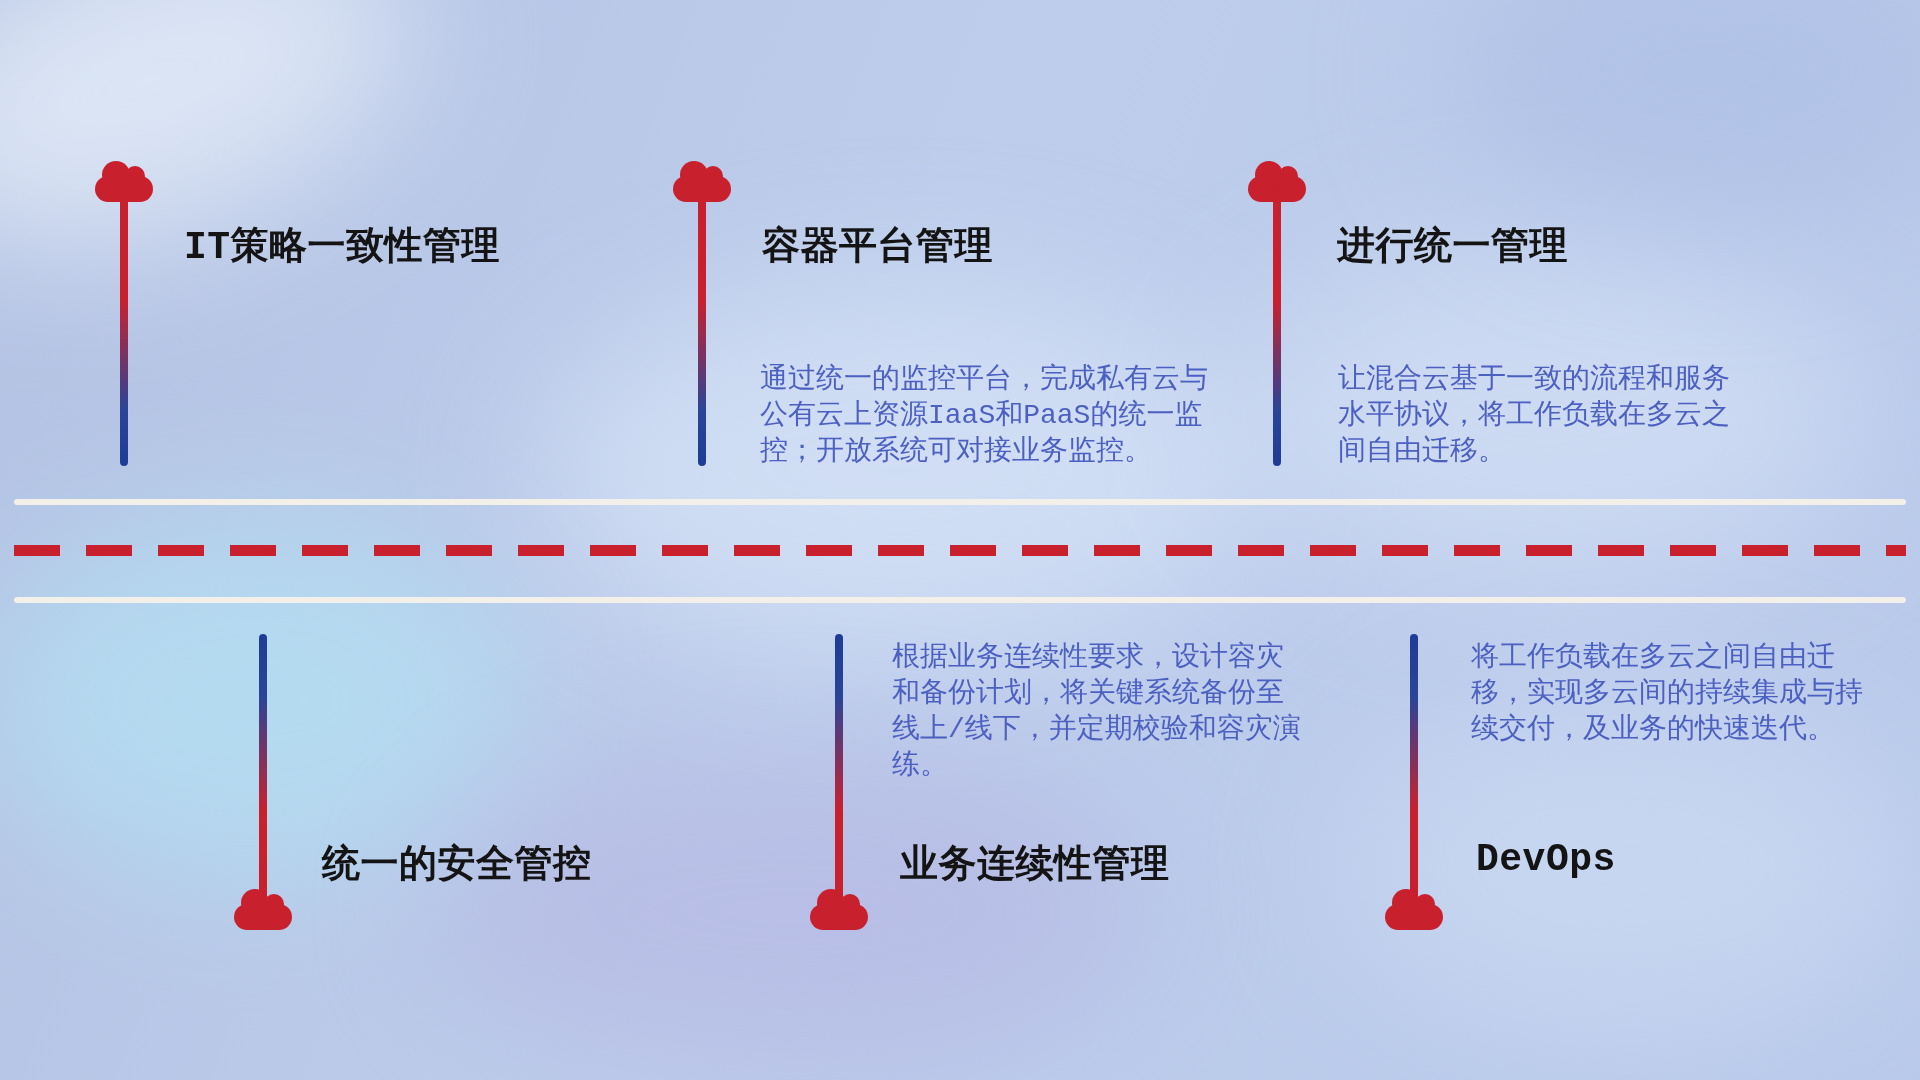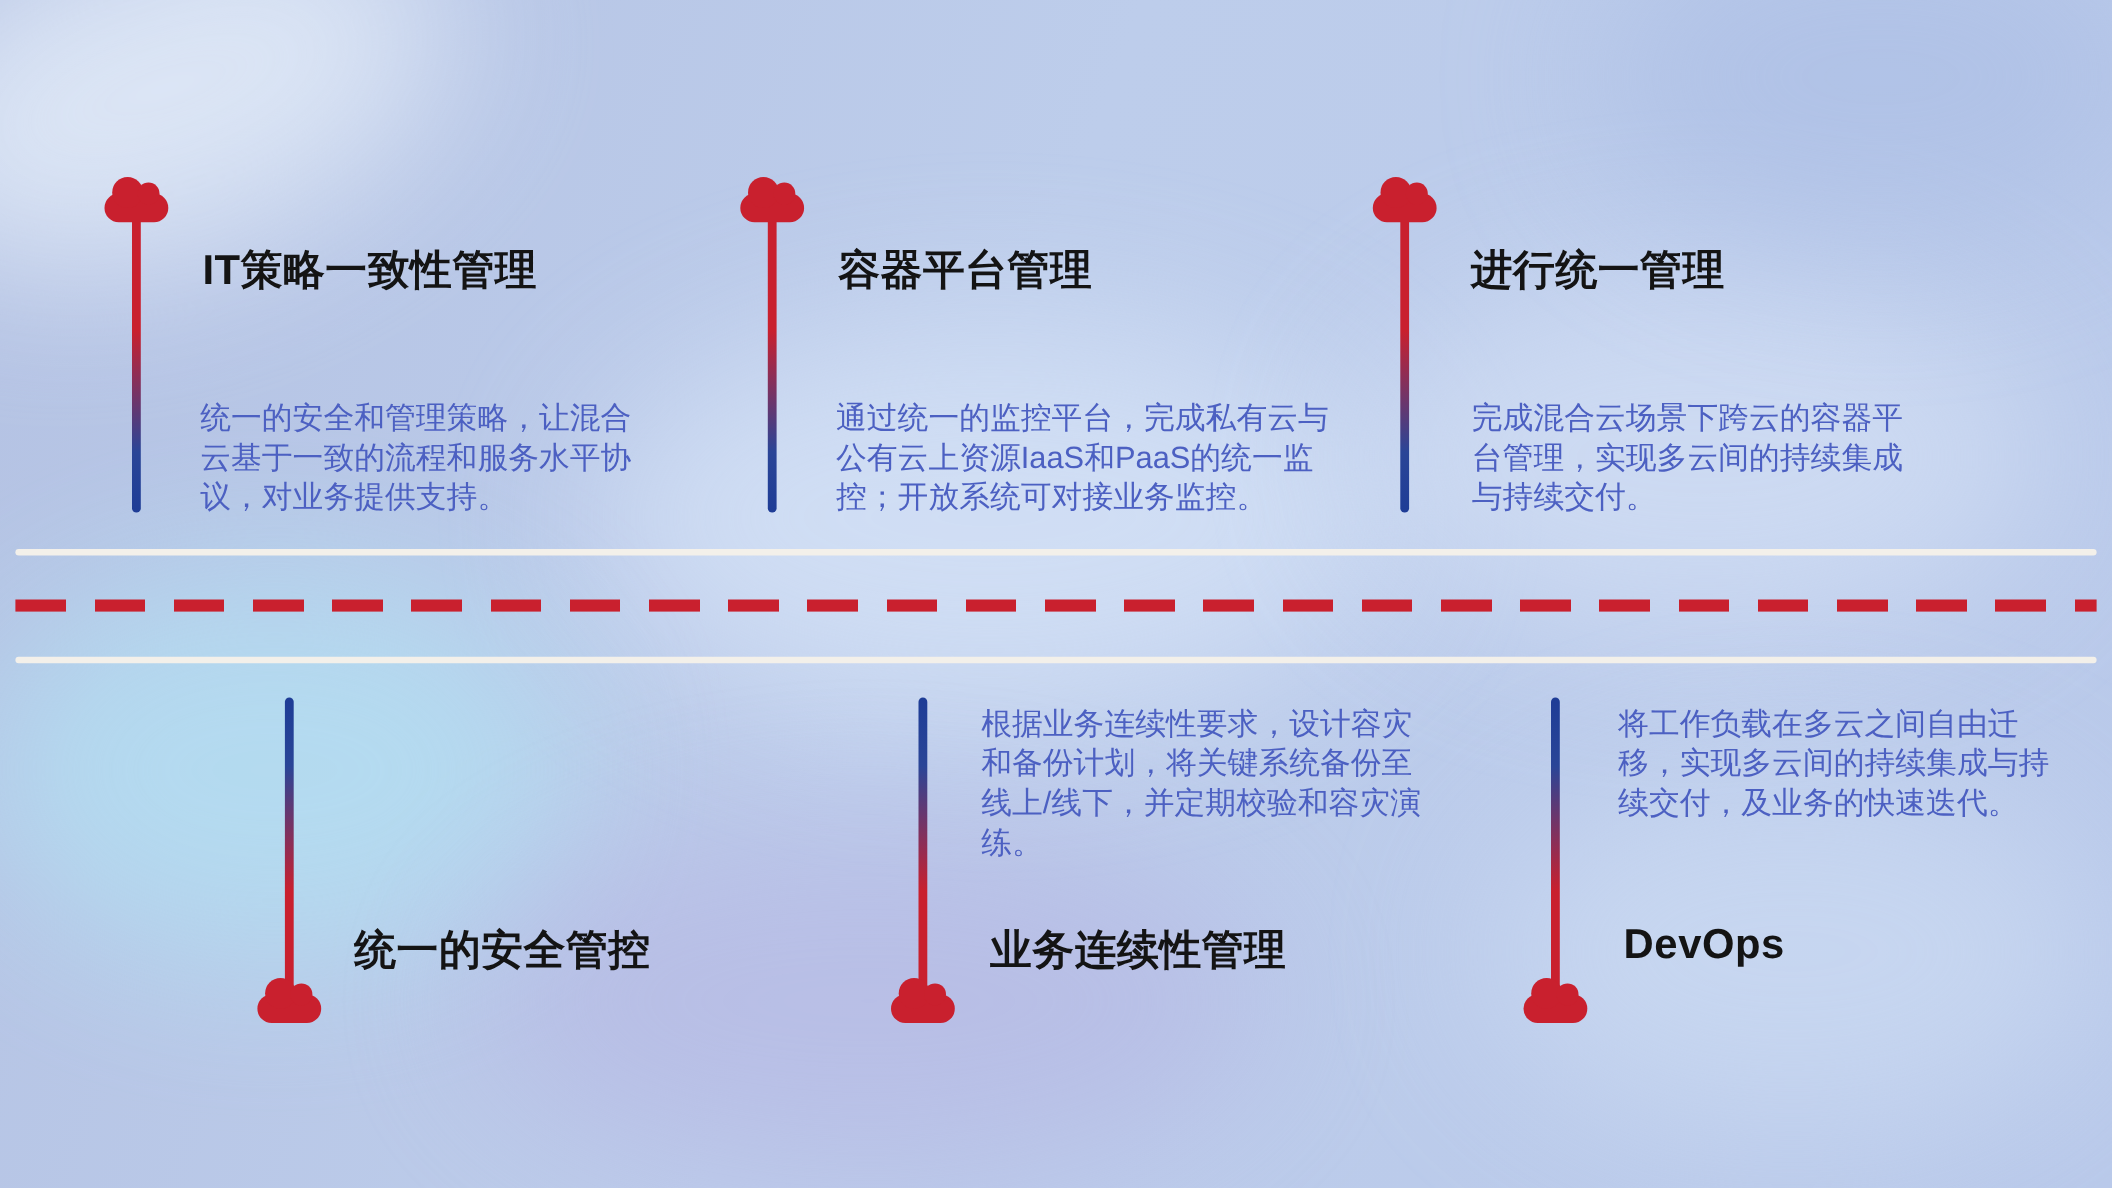--- a/index.html
+++ b/index.html
@@ -2,21 +2,21 @@
 <html><head>
 <meta charset="utf-8">
 <style>
   :root{
     --red:#c9202e;
     --blue:#1e3c96;
     --desc:#4c60c2;
     --title:#141414;
     --white-line:#f3f0ea;
   }
-  *{margin:0;padding:0;box-sizing:border-box;}
+  *{margin:0;padding:0;box-sizing:border-box;font-family:Liberation Mono, monospace;}
   html,body{width:1920px;height:1080px;overflow:hidden;}
   body{font-family:"Liberation Sans","DejaVu Sans",sans-serif;}
   .stage{position:relative;width:1920px;height:1080px;overflow:hidden;
          background:linear-gradient(110deg,#b4c2e3 0%,#bdcdeb 45%,#b9c9ea 100%);}
   .blob{position:absolute;border-radius:50%;filter:blur(70px);}
   .b1{left:-120px;top:-70px;width:540px;height:300px;background:#e2ebf8;opacity:.85;transform:rotate(-18deg);}
   .b2{left:540px;top:290px;width:720px;height:360px;background:#d8e5f8;opacity:.7;}
   .b3{left:-20px;top:520px;width:540px;height:360px;background:#b3dff2;opacity:.8;}
   .b4{left:1240px;top:250px;width:620px;height:330px;background:#d6e2f6;opacity:.65;}
   .b5{left:430px;top:750px;width:720px;height:320px;background:#b3aee0;opacity:.45;}
@@ -53,31 +53,30 @@
   <div class="blob b6"></div>
   <div class="blob b7"></div>
 
   <div class="divider solid" style="top:499px"></div>
   <div class="divider dashed" style="top:545px"></div>
   <div class="divider solid" style="top:597px"></div>
 
   <div class="pin down" style="left:120px;top:190px;height:276px"></div>
   <div class="cloud" style="left:95px;top:176px"></div>
   <h2 class="title" style="left:184px;top:220px">IT策略一致性管理</h2>
-  <p class="desc" style="left:182px;top:362px;width:402px">统一的安全和管理策略，让混合云基于一致的流程和服务水平协议，对业务提供支持。</p>
 
   <div class="pin down" style="left:698px;top:190px;height:276px"></div>
   <div class="cloud" style="left:673px;top:176px"></div>
   <h2 class="title" style="left:762px;top:220px">容器平台管理</h2>
   <p class="desc" style="left:760px;top:362px;width:456px">通过统一的监控平台，完成私有云与公有云上资源IaaS和PaaS的统一监控；开放系统可对接业务监控。</p>
 
   <div class="pin down" style="left:1273px;top:190px;height:276px"></div>
   <div class="cloud" style="left:1248px;top:176px"></div>
   <h2 class="title" style="left:1337px;top:220px">进行统一管理</h2>
-  <p class="desc" style="left:1338px;top:362px;width:402px">完成混合云场景下跨云的容器平台管理，实现多云间的持续集成与持续交付。</p>
+  <p class="desc" style="left:1338px;top:362px;width:402px">让混合云基于一致的流程和服务水平协议，将工作负载在多云之间自由迁移。</p>
 
   <div class="pin up" style="left:259px;top:634px;height:284px"></div>
   <div class="cloud" style="left:234px;top:904px"></div>
   <h2 class="title" style="left:322px;top:838px">统一的安全管控</h2>
 
   <div class="pin up" style="left:835px;top:634px;height:284px"></div>
   <div class="cloud" style="left:810px;top:904px"></div>
   <p class="desc" style="left:892px;top:640px;width:412px">根据业务连续性要求，设计容灾和备份计划，将关键系统备份至线上/线下，并定期校验和容灾演练。</p>
   <h2 class="title" style="left:900px;top:838px">业务连续性管理</h2>
 

